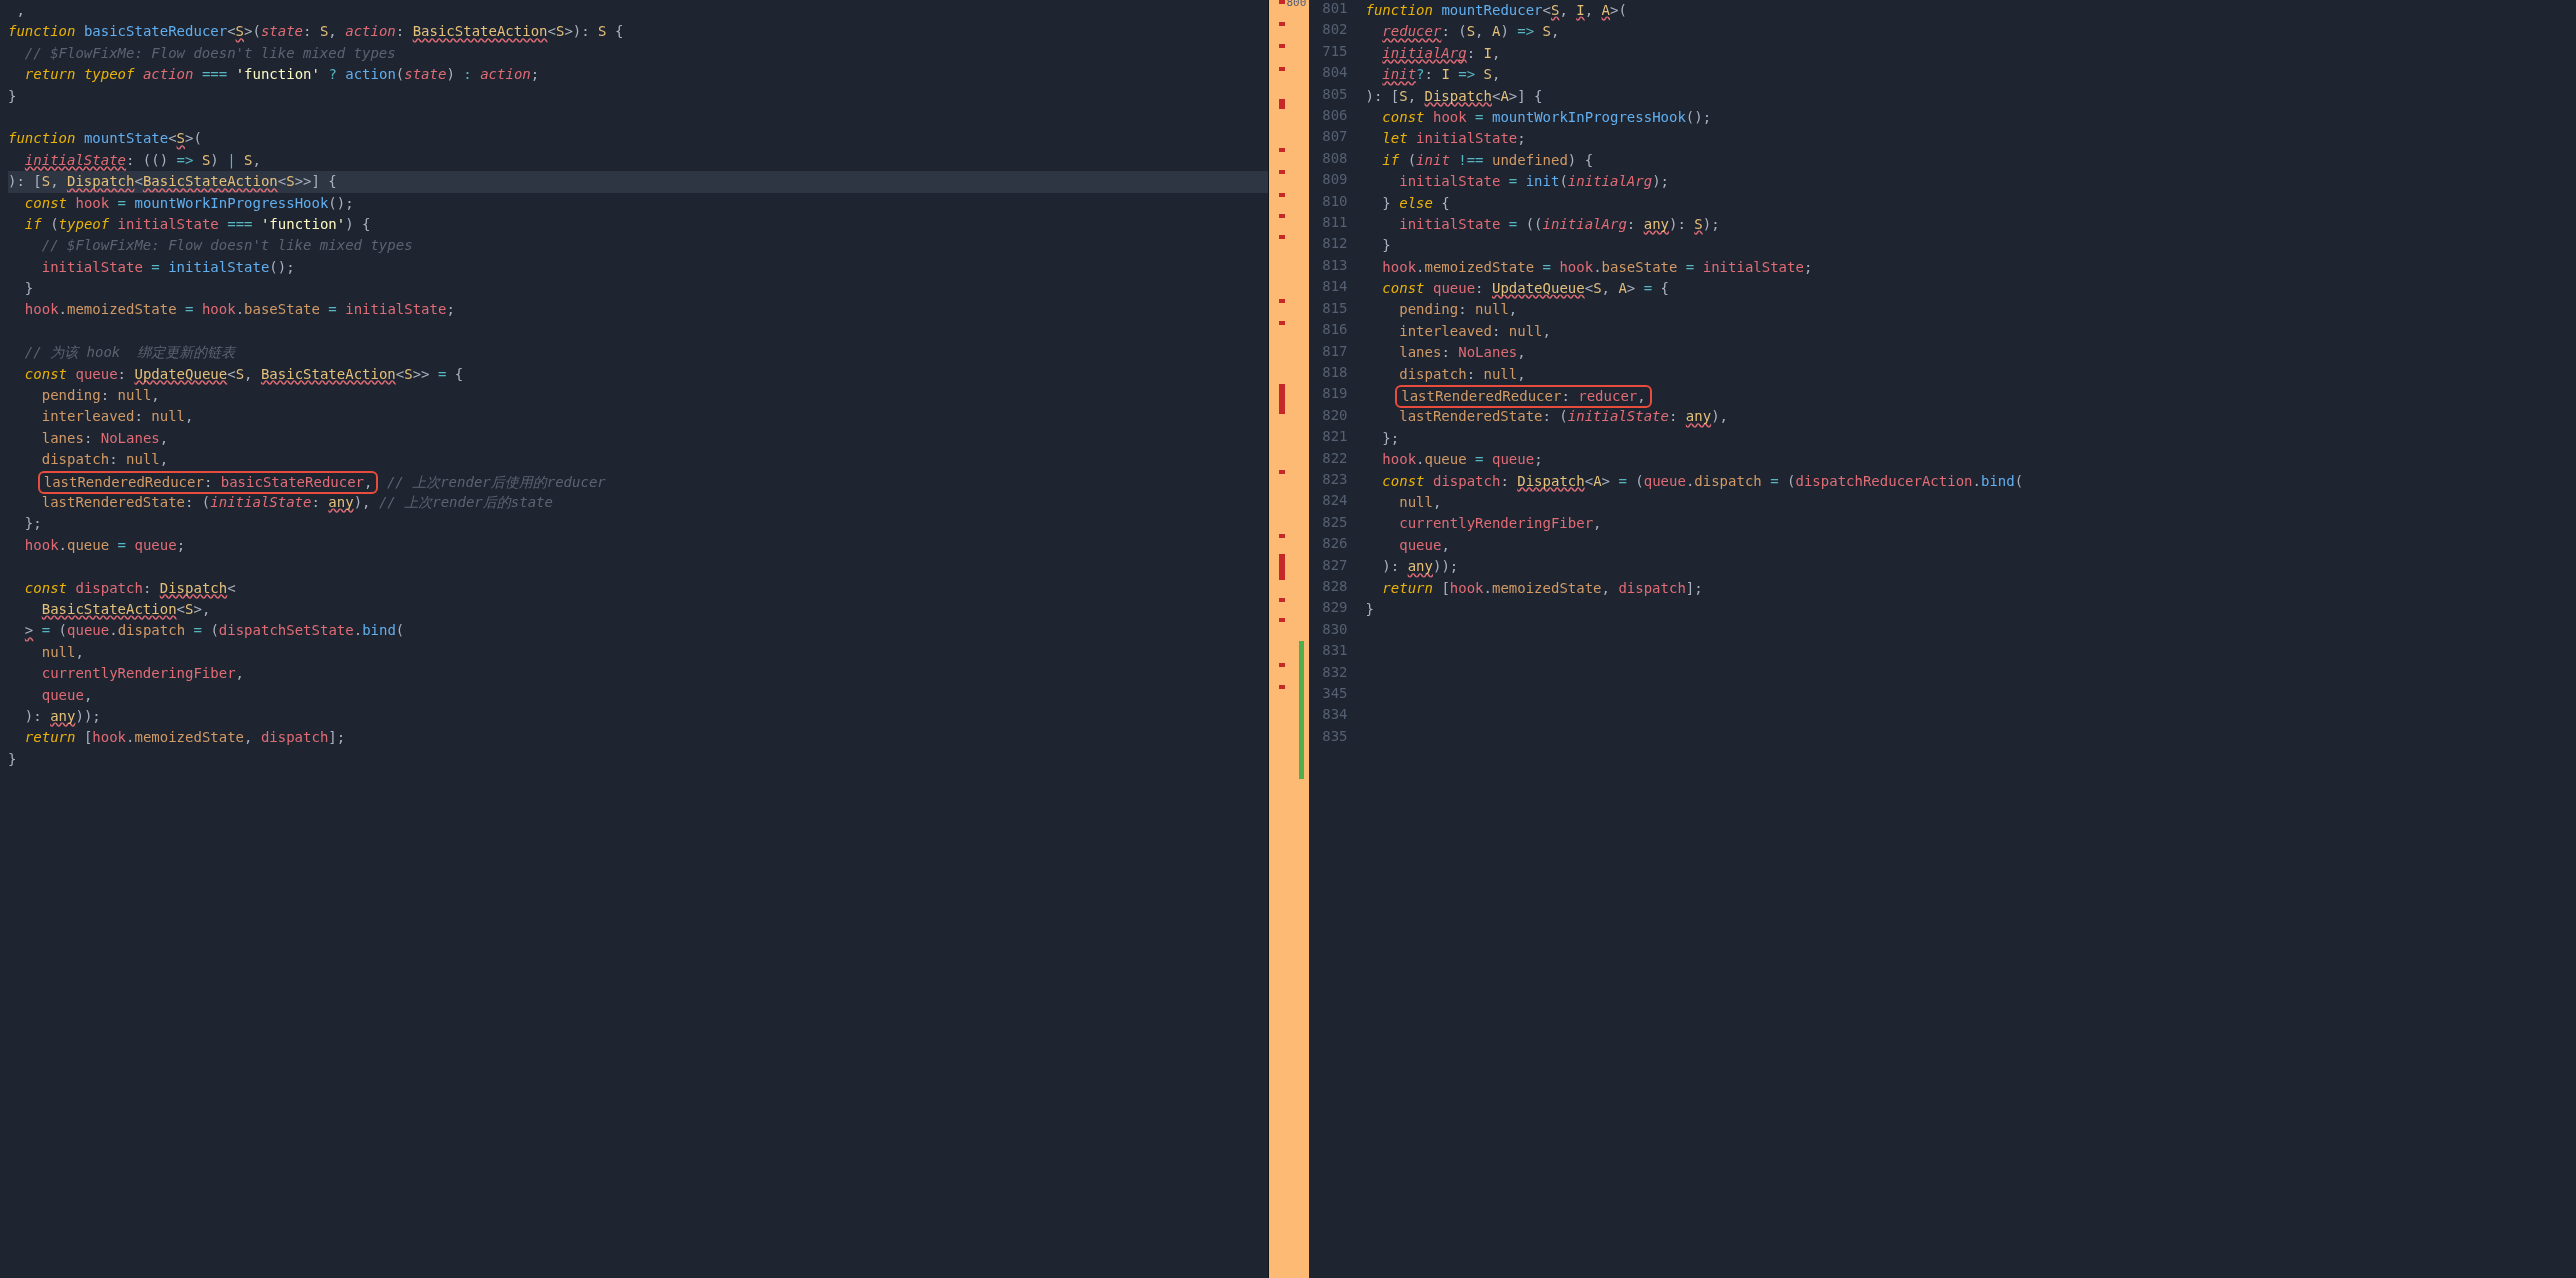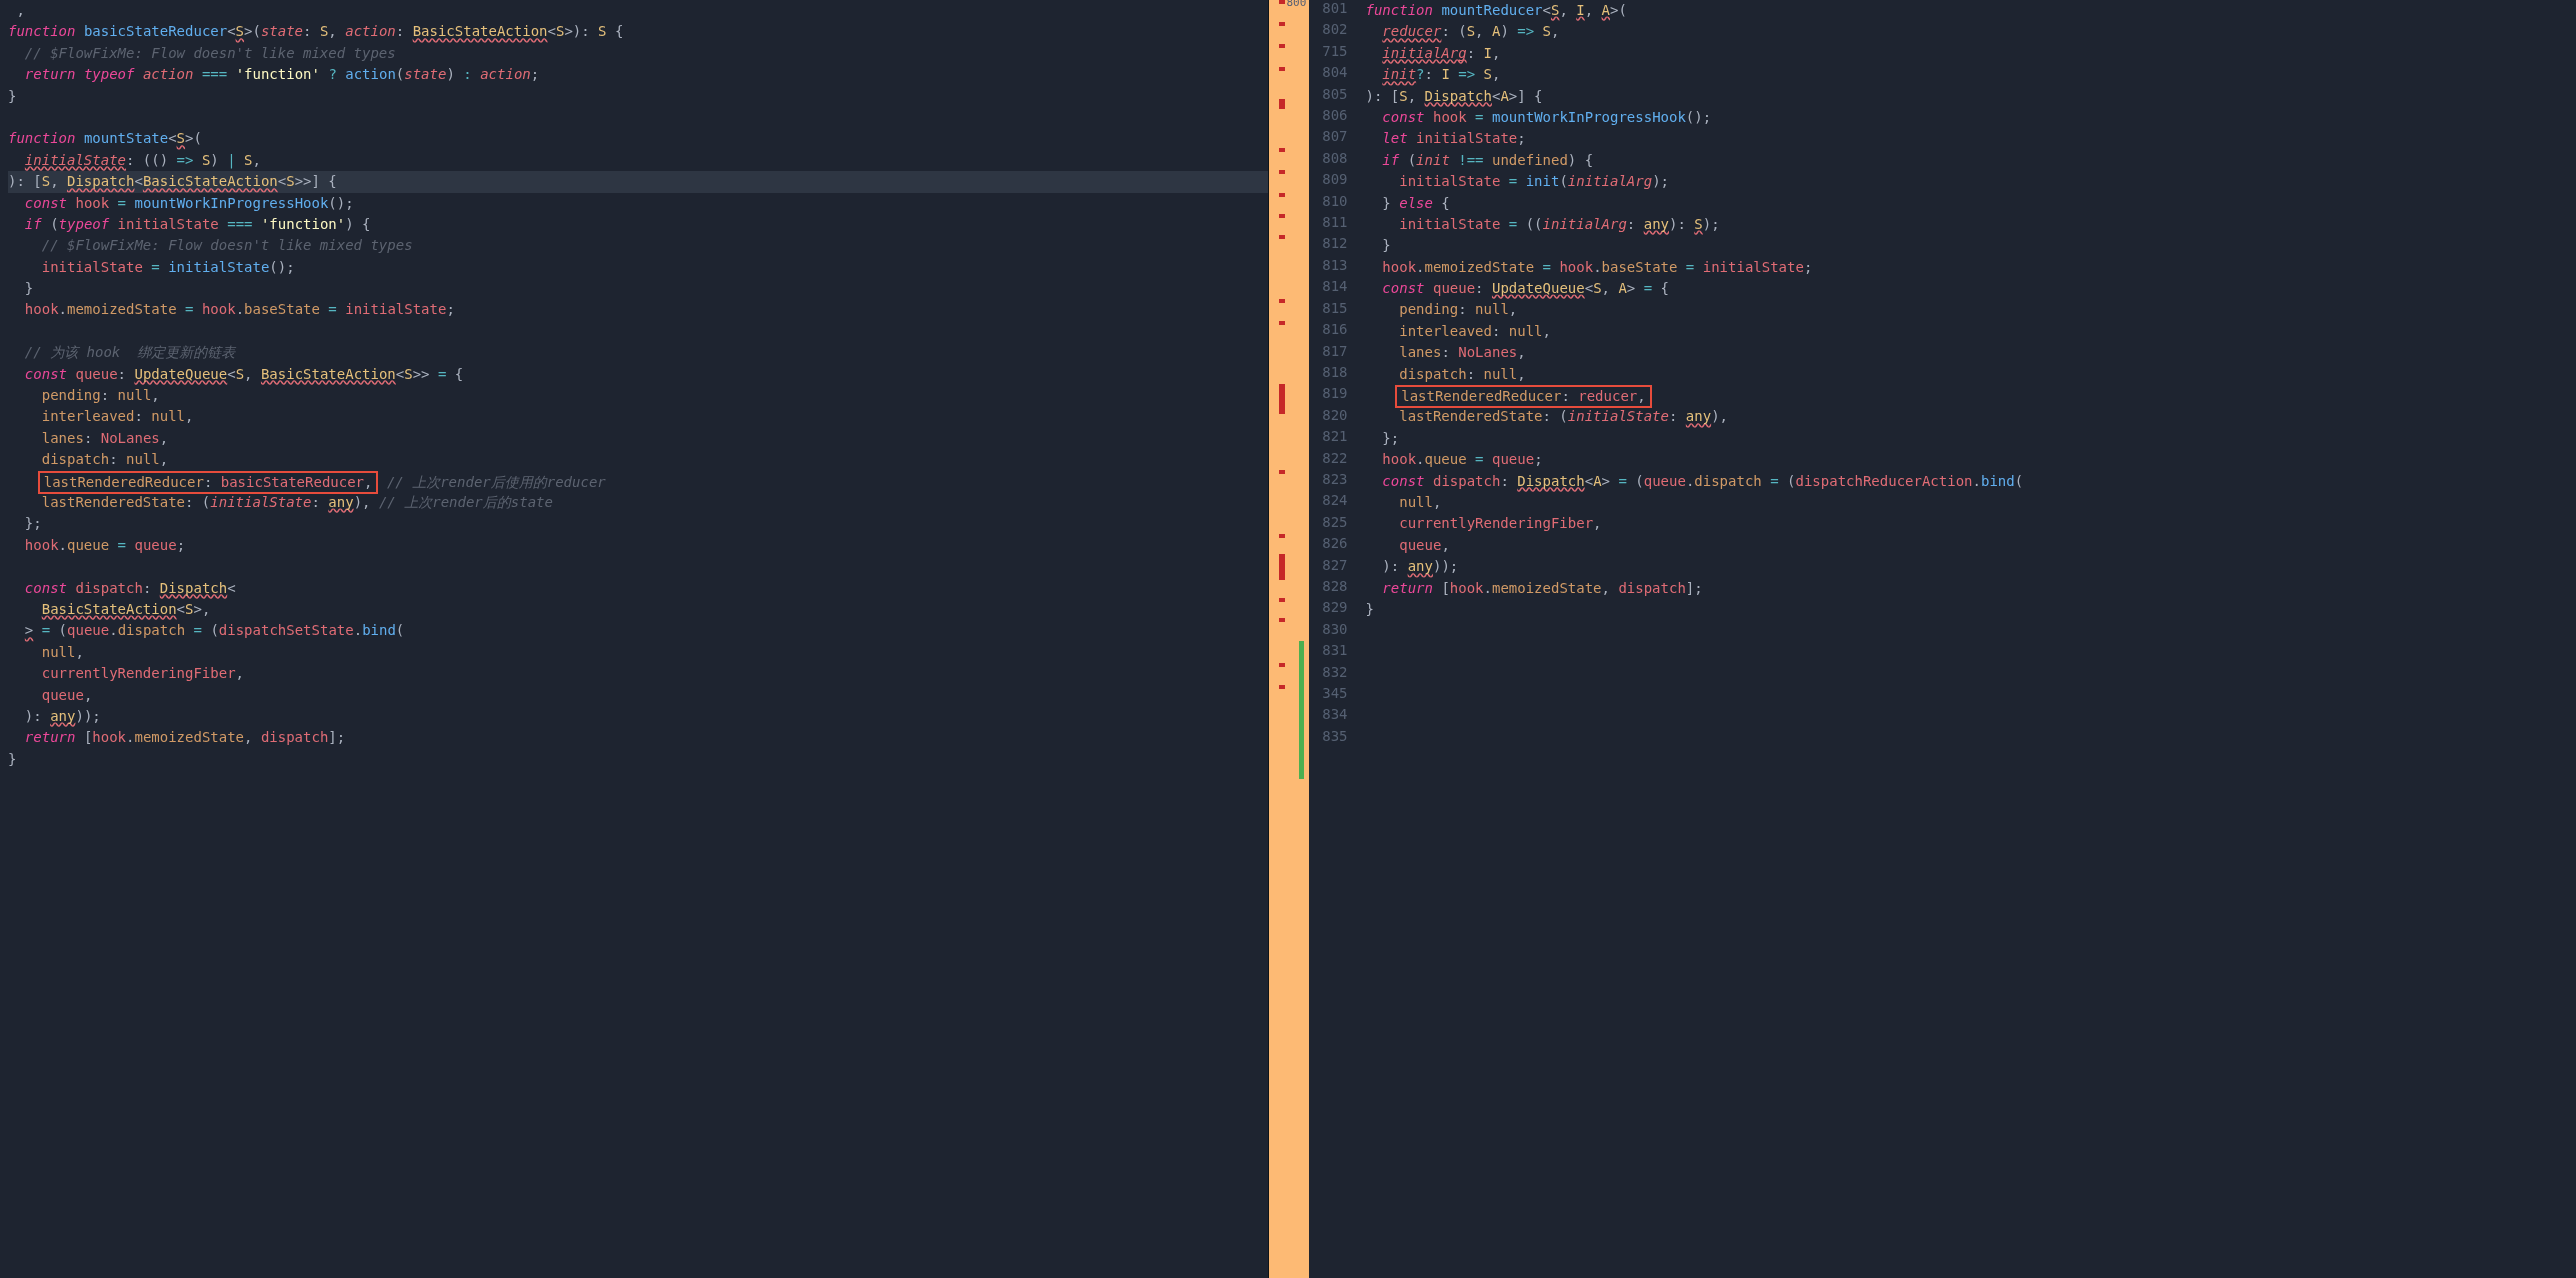--- a/index.html
+++ b/index.html
@@ -65,38 +65,38 @@
     top: -2px;
   }
   .code-area {
     padding-left: 8px;
     line-height: 21.4px;
     white-space: pre;
   }
   .right-code-area {
     padding-left: 57px;
   }
-  .c-kw   { color: #ec4899; font-style: italic; text-align: center; } 
+  .c-kw   { color: #eab308; font-style: italic; text-align: center; } 
   .c-fn   { color: #61afef; } 
   .c-type { color: #e5c07b; } 
   .c-param{ color: #e06c75; font-style: italic; } 
   .c-punc { color: #abb2bf; } 
   .c-op   { color: #56b6c2; } 
   .c-str  { color: #fef9c3; } 
   .c-num  { color: #d19a66; } 
   .c-cmt  { color: #5c6370; font-style: italic; } 
   .c-prop { color: #d19a66; } 
   .c-var  { color: #e06c75; } 
   .underline-err {
     text-decoration: underline wavy #e06c75;
     text-decoration-skip-ink: none;
   }
   .highlight-box {
     border: 2px solid #e74c3c;
-    border-radius: 0;
+    border-radius: 6px;
     padding: 0 4px;
     margin-left: -4px;
     display: inline-block;
     line-height: 19px;
   }
   .selected-line {
     background: rgba(90, 100, 120, 0.28);
     display: inline-block;
     width: 100%;
   }

